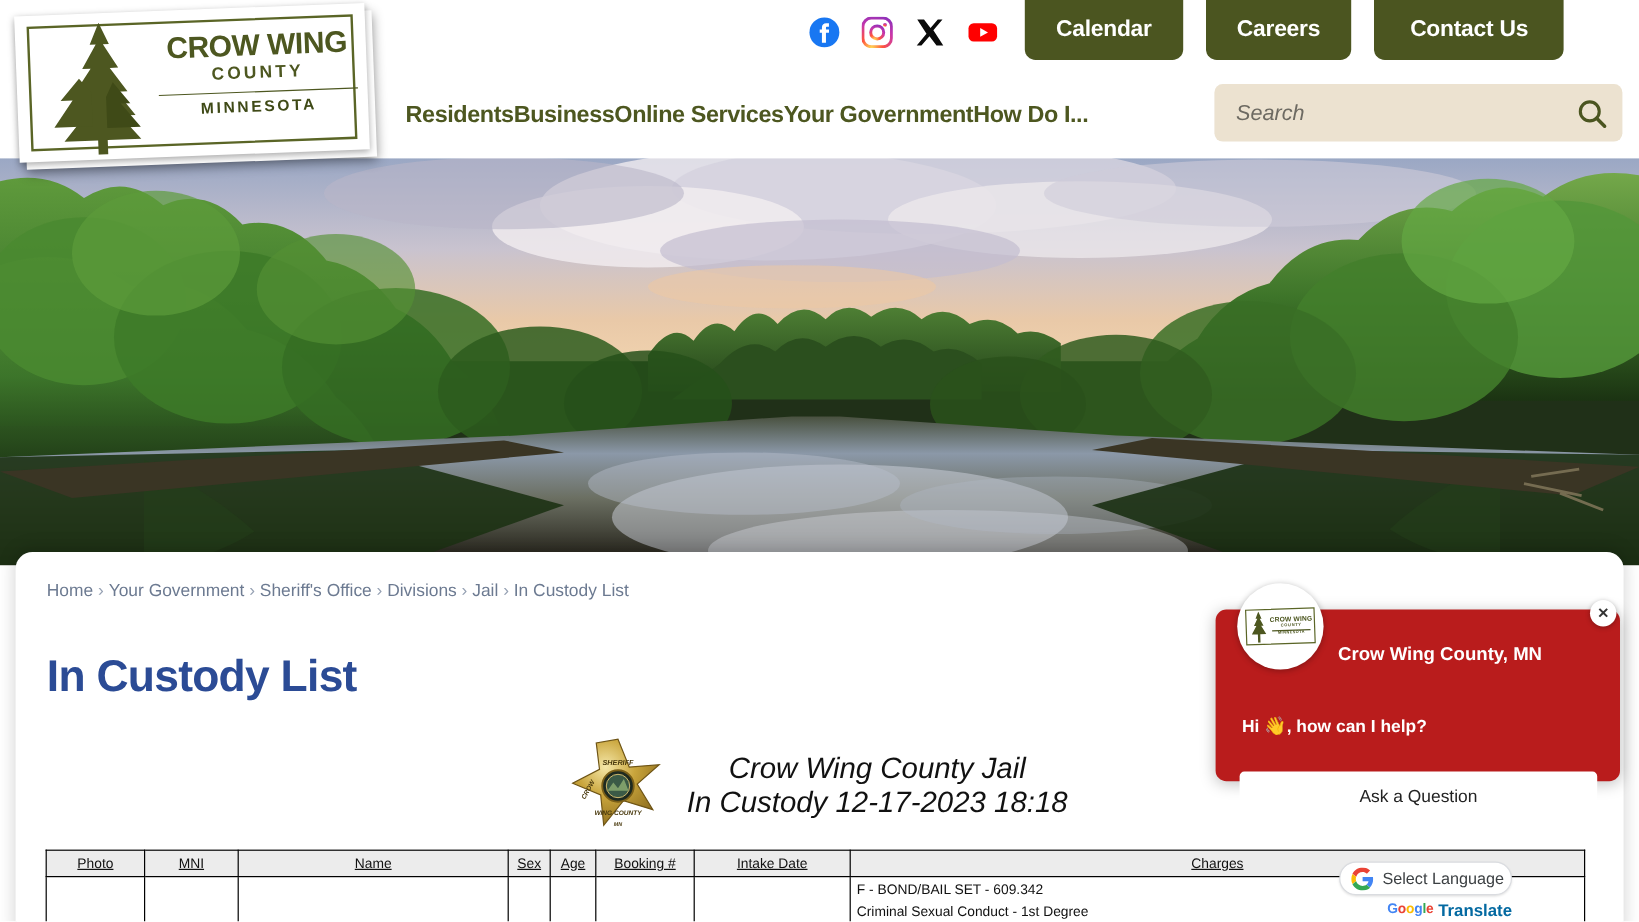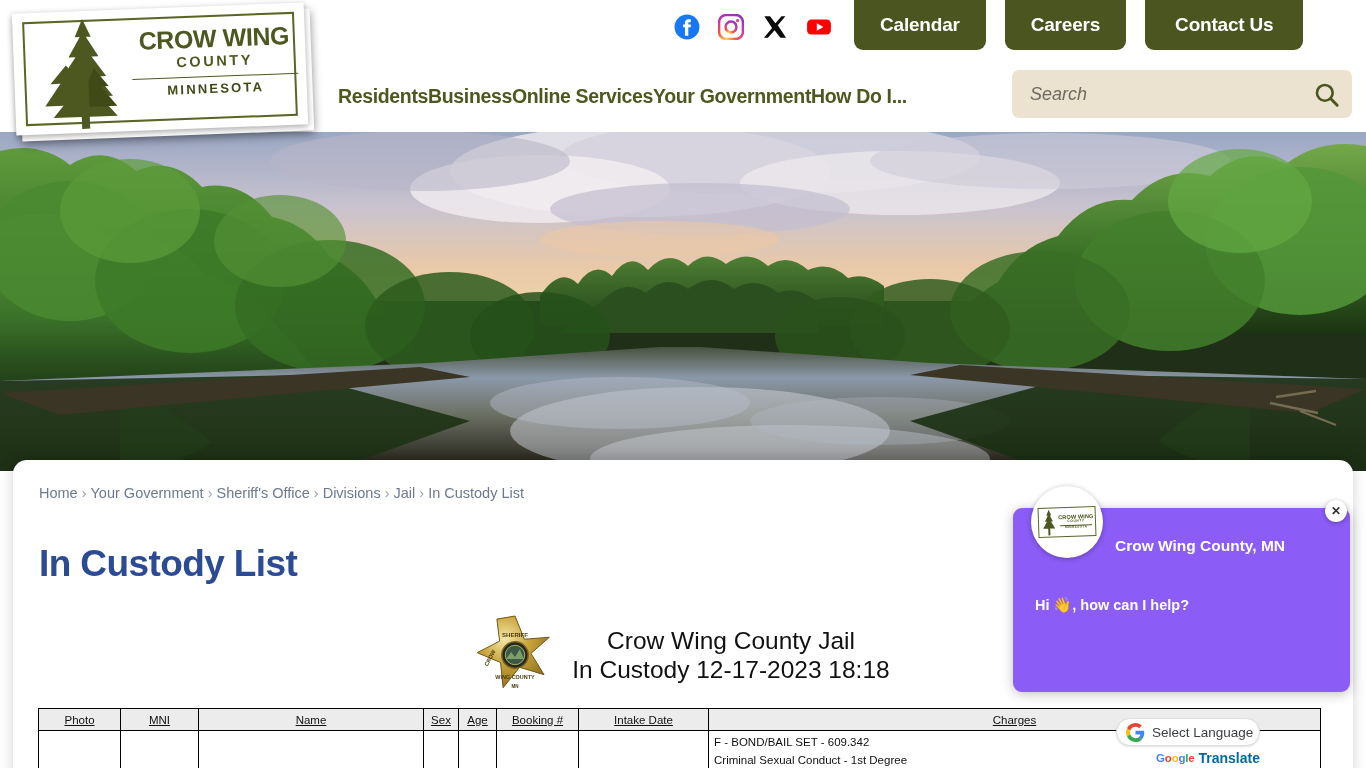--- a/index.html
+++ b/index.html
@@ -63,36 +63,36 @@
 
   .breadcrumb { position:absolute; left:26px; top:25px; font-size:14.5px; color:#6c7a91; white-space:nowrap; }
   .breadcrumb a { color:#6c7a91; text-decoration:none; cursor:pointer; }
   .bc-sep { color:#97a2b4; padding:0 4px; }
   .bc-last { color:#6c7a91; }
 
   .ptitle { position:absolute; left:26px; top:83px; font-size:37px; font-weight:bold; color:#2b4b95;
             letter-spacing:-0.6px; }
 
   
-  .jailhead { position:absolute; left:26px; top:155px; width:1288px; display:flex; align-items:center; justify-content:center; gap:18px; }
+  .jailhead { position:absolute; left:26px; top:155px; width:1288px; display:flex; align-items:center; justify-content:center; gap:18px;font-style:italic; }
   .badge { width:78px; height:80px; flex:none; }
   .jailtitle { font-family:"Liberation Sans", sans-serif; font-size:24.5px; color:#111; line-height:1.2; text-align:center; }
   .jailtitle div { white-space:nowrap; }
 
   
   .tbl-wrap { position:absolute; left:25px; top:248px; width:1282px; }
   table.custody { border-collapse:collapse; width:1282px; table-layout:fixed; font-family:"Liberation Sans", sans-serif; }
   table.custody th { background:#ececec; border:1.4px solid #000; font-size:11.5px; font-weight:normal;
                      color:#111; height:22px; text-align:center; padding:0;text-decoration:underline; }
   table.custody td { border:1.4px solid #000; font-size:11.5px; color:#111; vertical-align:top; height:46px; padding:3px 5px; }
   td.charges { line-height:1.55; white-space:nowrap; }
   .chg-line { }
 
   
-  .chat { position:absolute; left:1013px; top:508px; width:337px; height:184px; background:#8b5cf6;
+  .chat { position:absolute; left:1013px; top:508px; width:337px; height:143px; background:#b91c1c;
           border-radius:9px; z-index:60; box-shadow:0 2px 12px rgba(0,0,0,.25); }
   .chat-avatar { position:absolute; left:18px; top:-22px; width:72px; height:72px; border-radius:50%;
                  background:#fff; box-shadow:0 1px 5px rgba(0,0,0,.3); overflow:hidden;
                  display:flex; align-items:center; justify-content:center; }
   .mini-logo { position:relative; width:58px; height:30px; border:1.2px solid #5a6526; background:#fff;
                transform:rotate(-2deg); display:flex; align-items:center; }
   .mini-tree { width:16px; height:26px; margin-left:2px; }
   .mini-txt { flex:1; text-align:center; line-height:1; }
   .mini-l1 { font-size:5.6px; font-weight:bold; color:#4d5720; letter-spacing:0.1px; }
   .mini-l2 { font-size:3.4px; font-weight:bold; color:#4d5720; letter-spacing:0.5px; }
@@ -367,20 +367,21 @@
         <div class="mini-txt">
           <div class="mini-l1">CROW WING</div>
           <div class="mini-l2">COUNTY</div>
           <div class="mini-rule"></div>
           <div class="mini-l3">MINNESOTA</div>
         </div>
       </div>
     </div>
     <div class="chat-name">Crow Wing County, MN</div>
     <div class="chat-greet"><span>Hi </span><span class="chat-wave">👋</span><span>, how can I help?</span></div>
+    <button class="chat-btn">Ask a Question</button>
   </div>
   <div class="chat-close">✕</div>
 
   <div class="gtrans">
     <div class="gt-pill">
       <svg width="19" height="19" viewBox="0 0 48 48">
         <path fill="#EA4335" d="M24 9.5c3.5 0 6.6 1.2 9 3.6l6.8-6.8C35.6 2.4 30.2 0 24 0 14.6 0 6.5 5.4 2.6 13.2l7.9 6.1C12.4 13.7 17.7 9.5 24 9.5z"></path>
         <path fill="#4285F4" d="M46.1 24.5c0-1.6-.1-3.2-.4-4.7H24v9h12.4c-.5 2.9-2.1 5.4-4.6 7l7.6 5.9c4.4-4.1 6.7-10.1 6.7-17.2z"></path>
         <path fill="#FBBC05" d="M10.5 28.6c-.5-1.5-.8-3-.8-4.6s.3-3.1.8-4.6l-7.9-6.1C1 16.5 0 20.1 0 24s1 7.5 2.6 10.7z"></path>
         <path fill="#34A853" d="M24 48c6.5 0 11.9-2.1 15.9-5.8l-7.6-5.9c-2.1 1.4-4.8 2.3-8.3 2.3-6.3 0-11.6-4.2-13.5-9.9l-7.9 6.1C6.5 42.6 14.6 48 24 48z"></path>

